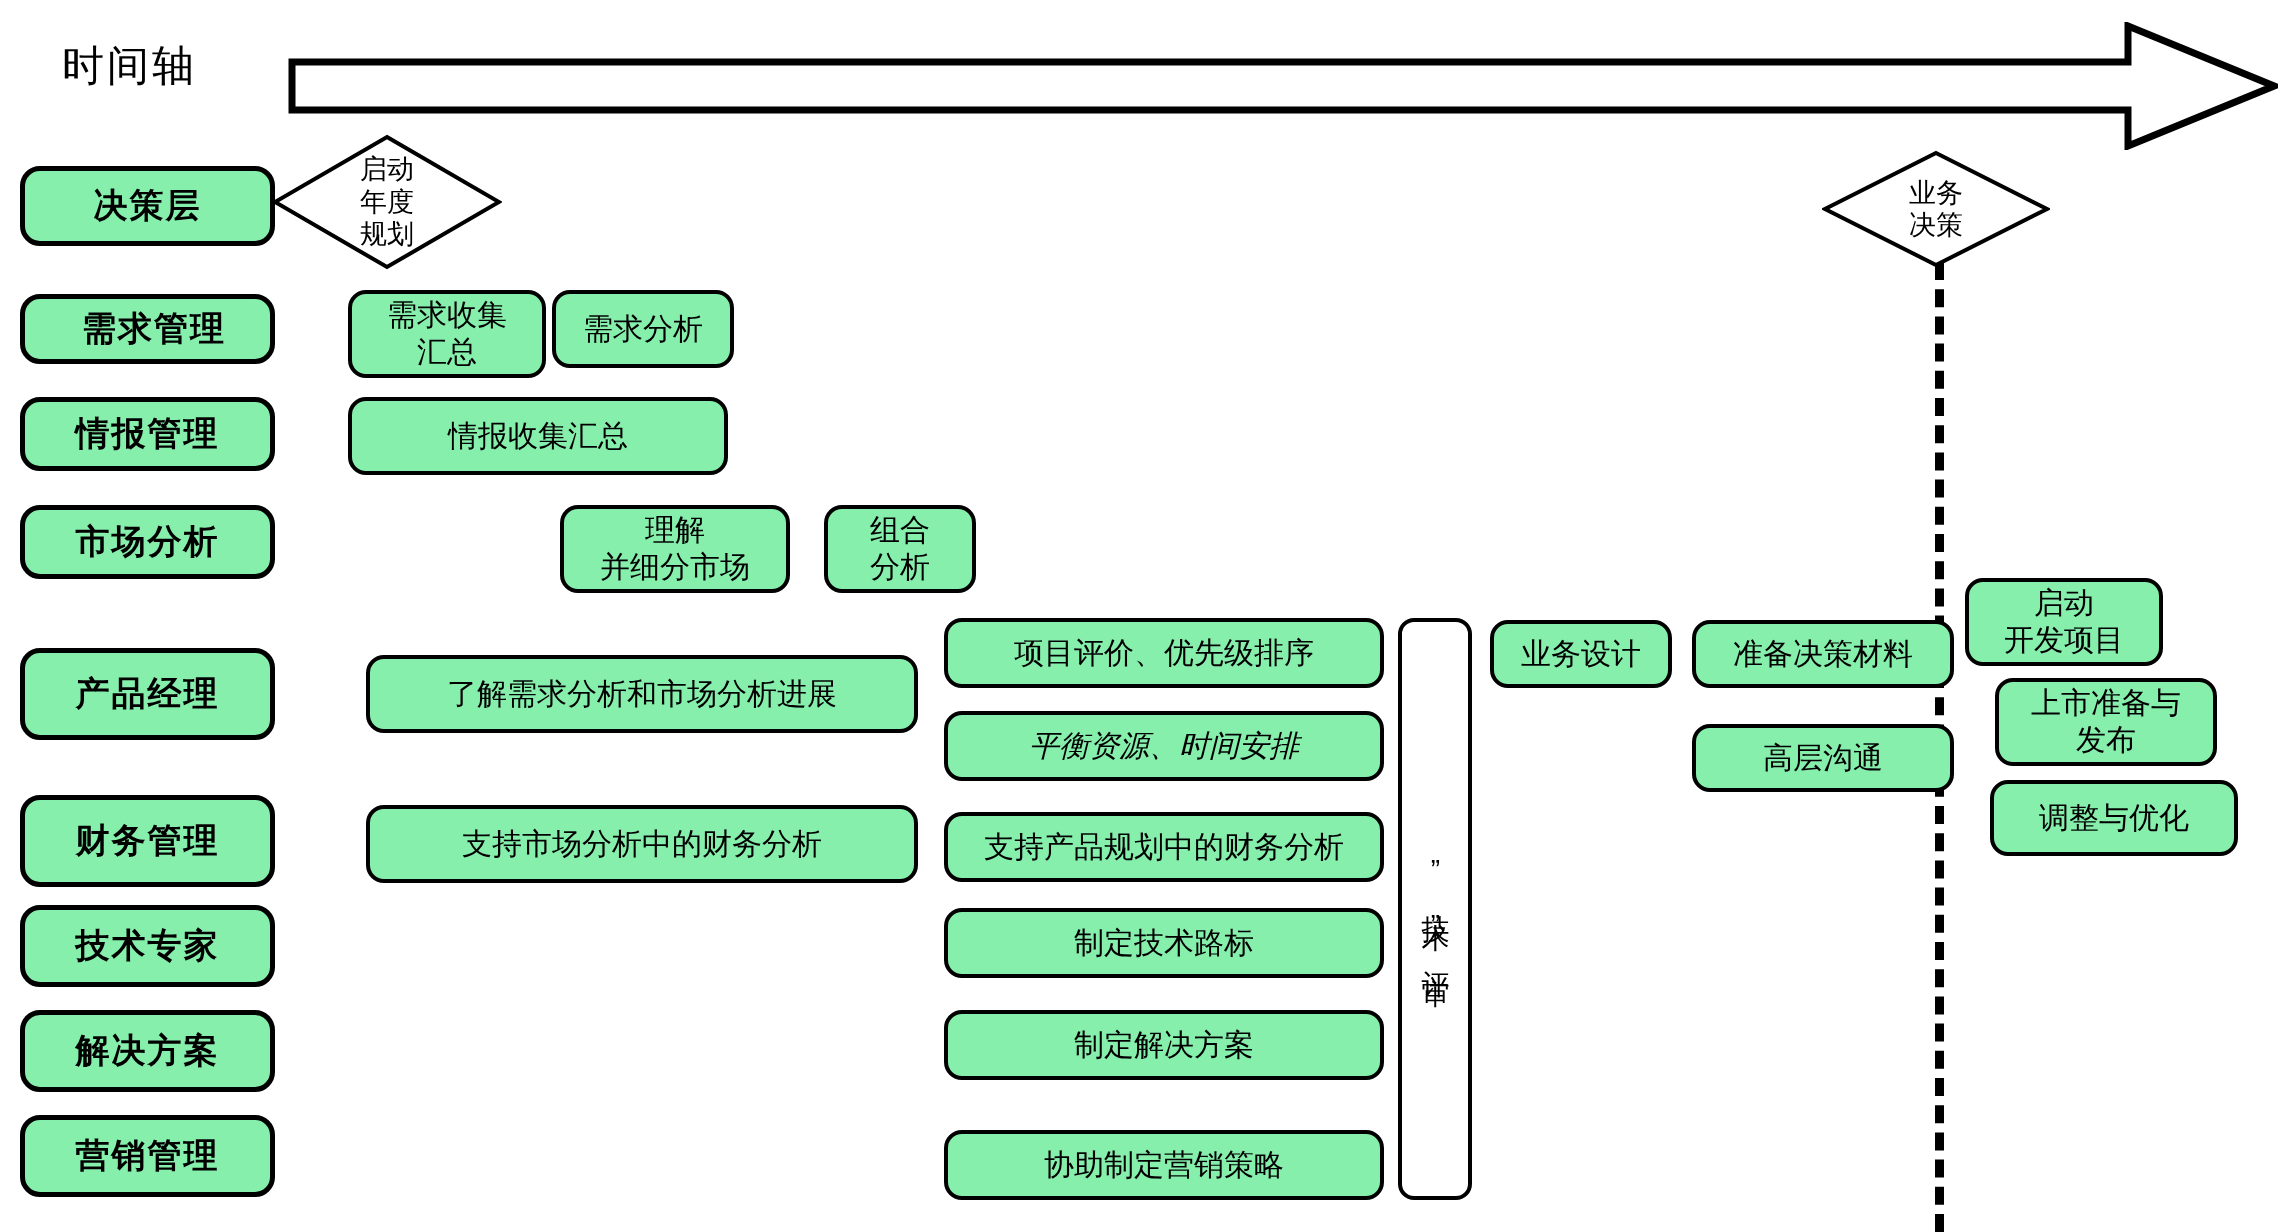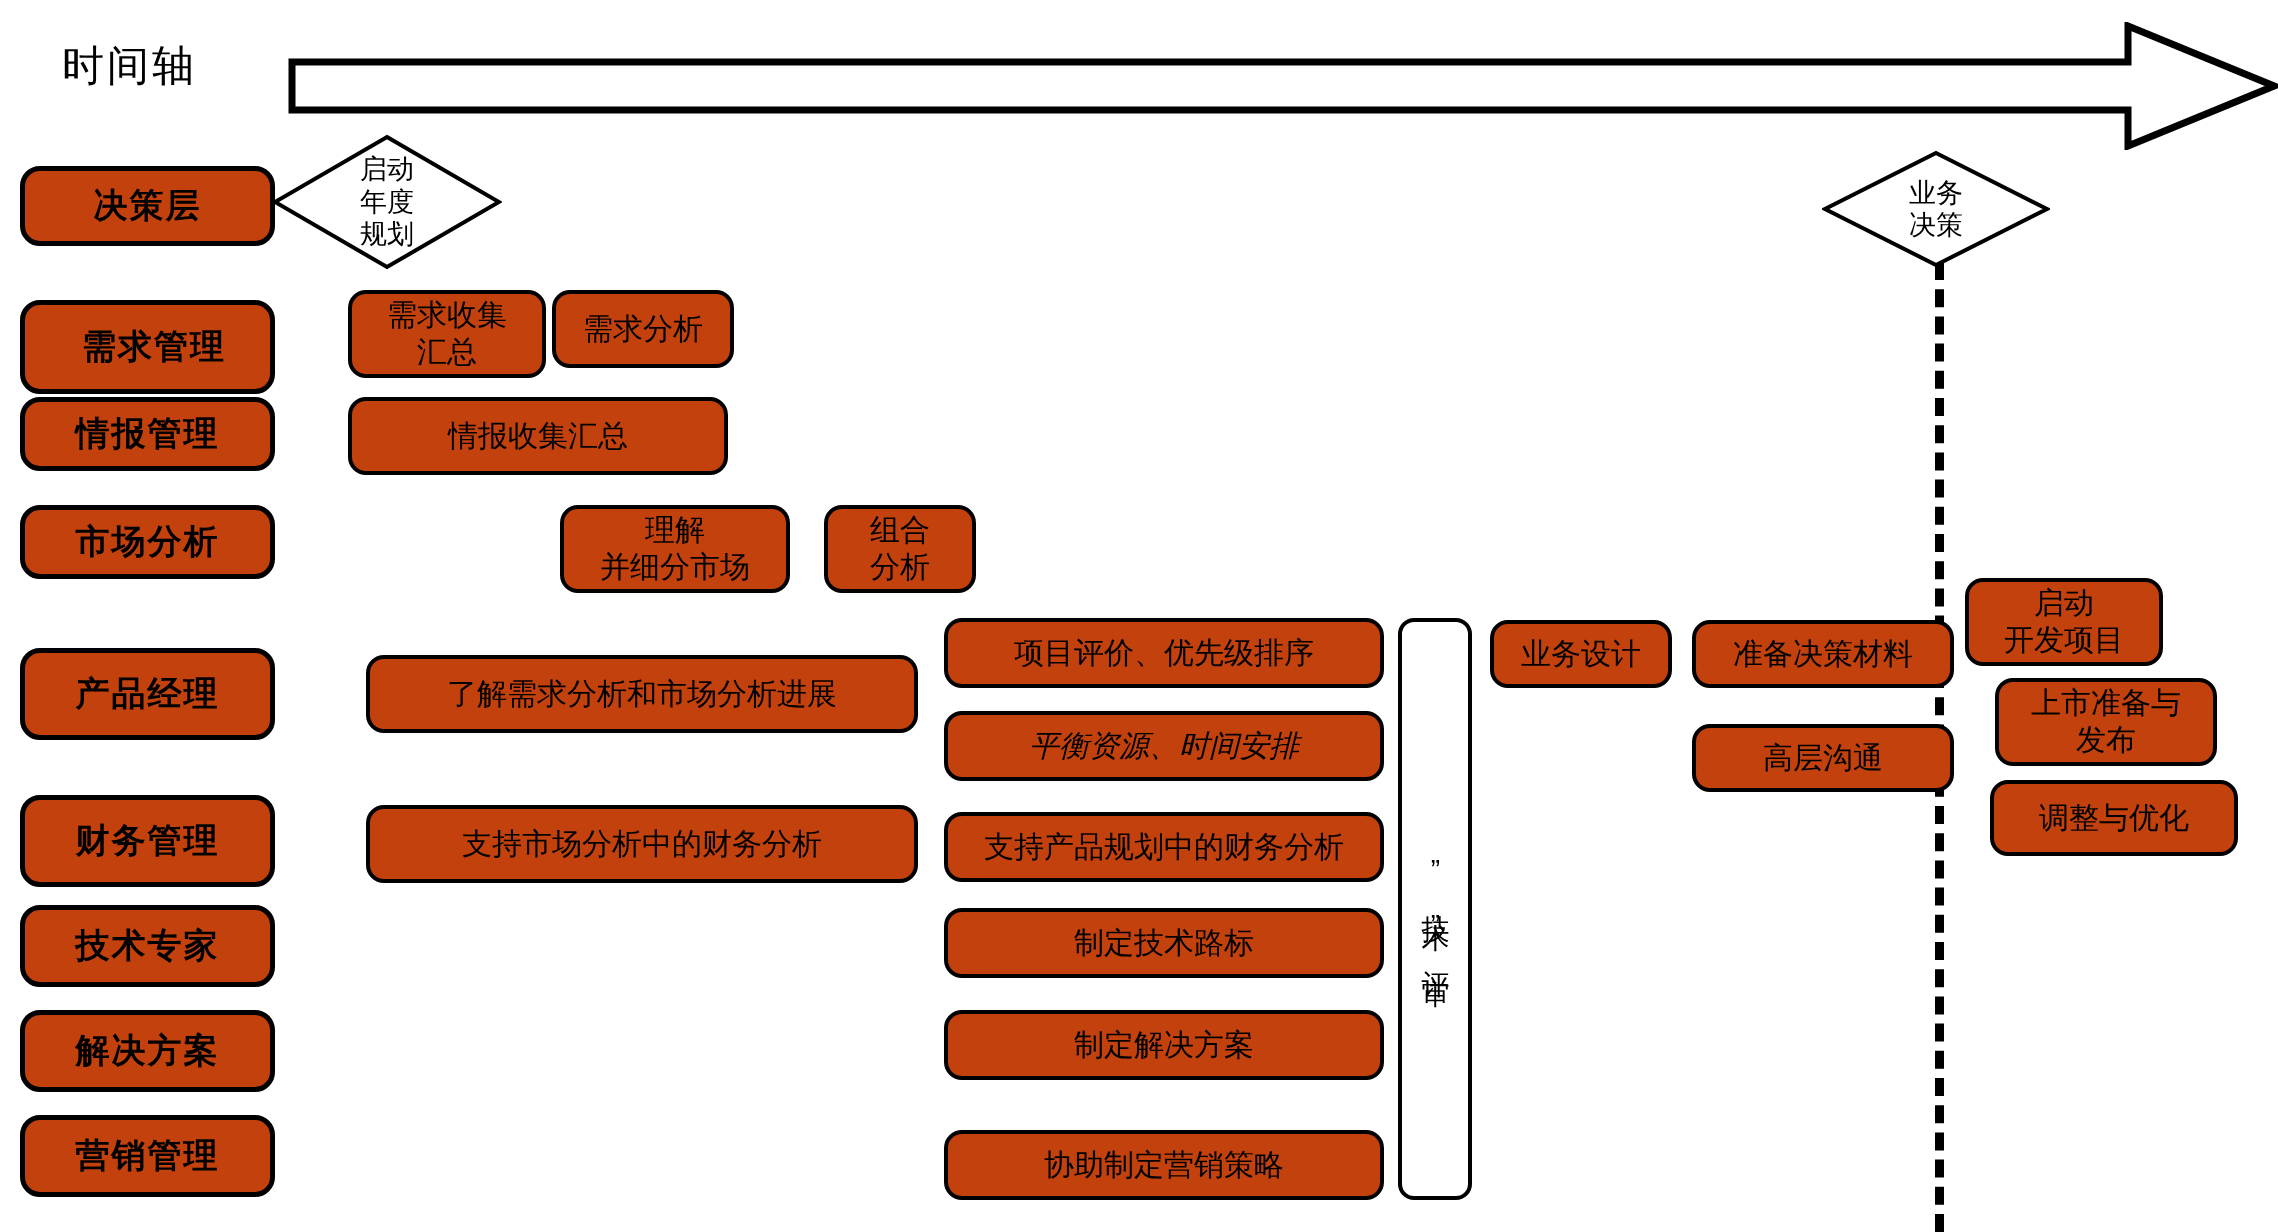--- a/index.html
+++ b/index.html
@@ -2,21 +2,21 @@
 <html><head>
 <meta charset="utf-8">
 <style>
   html,body{margin:0;padding:0;background:#ffffff;}
   body{width:2278px;height:1232px;position:relative;overflow:hidden;
        font-family:"Liberation Sans","DejaVu Sans",sans-serif;color:#000;}
   #stage{position:absolute;left:0;top:0;width:2278px;height:1232px;}
 
   
   .rbox{position:absolute;box-sizing:border-box;border:4px solid #000;
-        border-radius:18px;background:#c2410c;display:flex;align-items:center;
+        border-radius:18px;background:#86efac;display:flex;align-items:center;
         justify-content:center;text-align:center;line-height:1.22;
         padding:2px 6px;}
 
   
   .lane{font-weight:bold;font-size:34px;letter-spacing:2px;border-width:5px;
         border-radius:20px;}
 
   
   .act{font-size:30px;font-weight:400;}
 
@@ -52,21 +52,21 @@
     <svg width="1990" height="128" viewBox="0 0 1990 128">
       <polygon points="4,40 1840,40 1840,4 1986,64 1840,124 1840,88 4,88" fill="#ffffff" stroke="#000000" stroke-width="7" stroke-linejoin="miter"></polygon>
     </svg>
   </div>
 
   <div id="milestone-line" style="left:1935px;top:262px;height:970px;"></div>
 
   <div class="rbox lane" style="left:20px;top:166px;width:255px;height:80px;">
     <span>决策层</span>
   </div>
-  <div class="rbox lane" style="left:20px;top:300px;width:255px;height:94px;padding-left:19px;">
+  <div class="rbox lane" style="left:20px;top:294px;width:255px;height:70px;padding-left:19px;">
     <span>需求管理</span>
   </div>
   <div class="rbox lane" style="left:20px;top:397px;width:255px;height:74px;">
     <span>情报管理</span>
   </div>
   <div class="rbox lane" style="left:20px;top:505px;width:255px;height:74px;">
     <span>市场分析</span>
   </div>
   <div class="rbox lane" style="left:20px;top:648px;width:255px;height:92px;">
     <span>产品经理</span>

